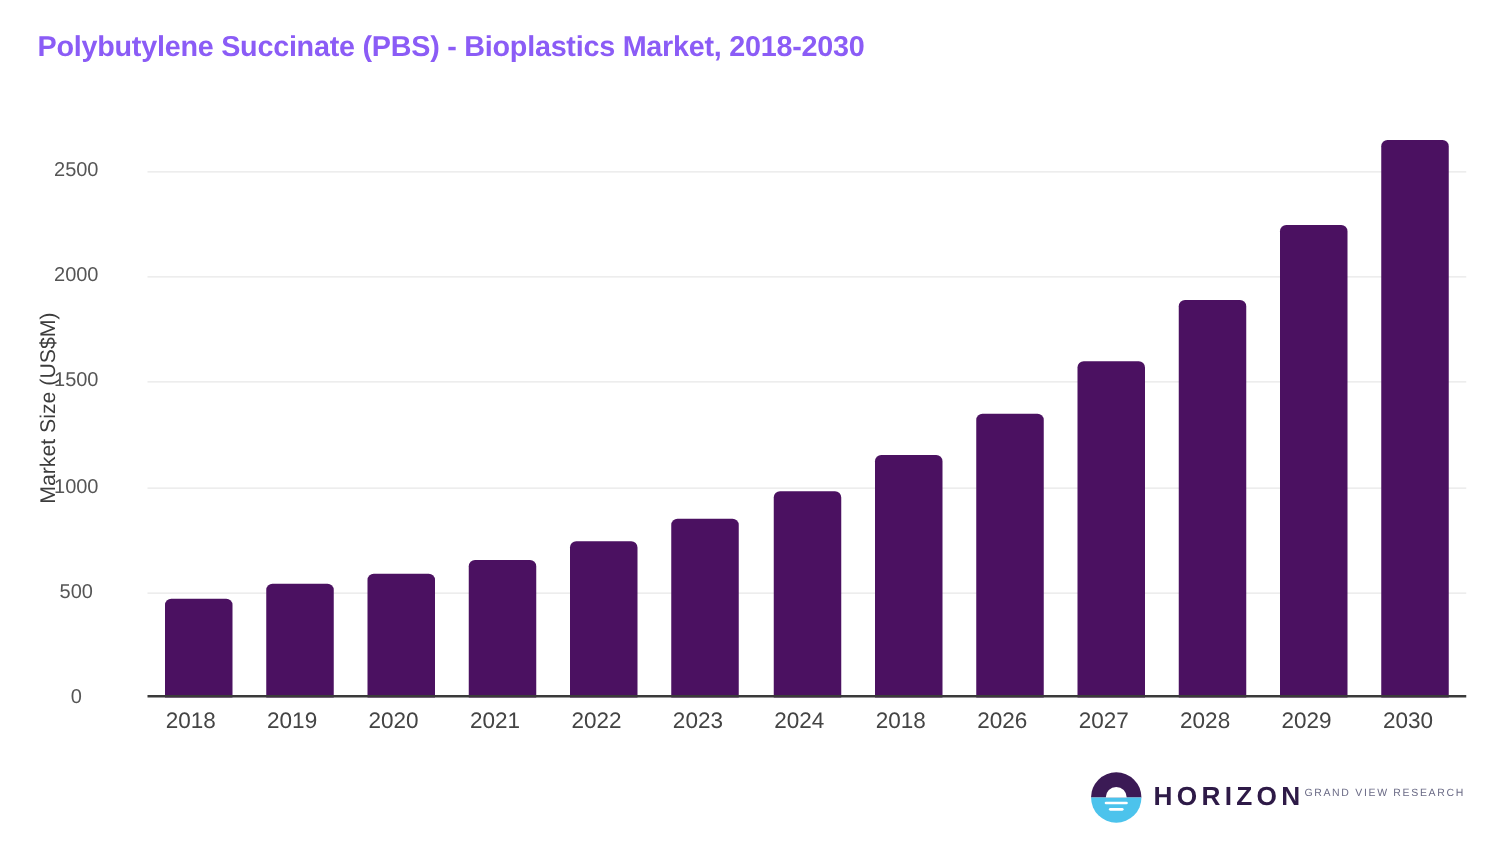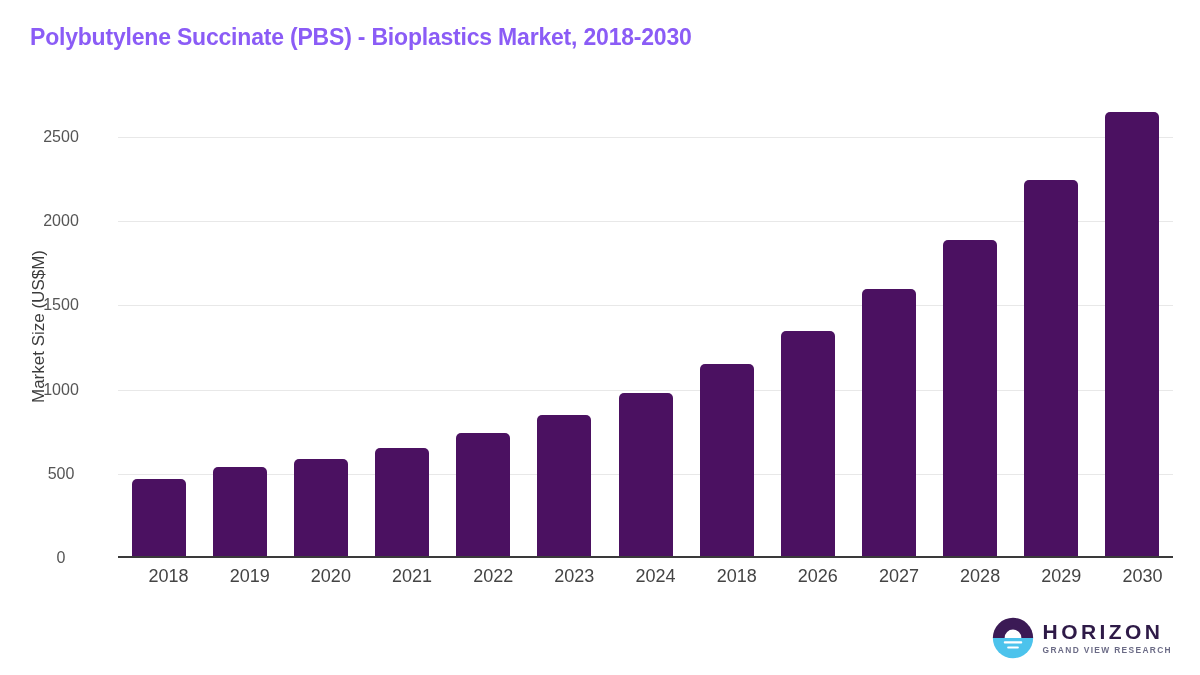--- a/index.html
+++ b/index.html
@@ -92,25 +92,25 @@
     align-items: flex-end;
     justify-content: center;
   }
   .bar {
     width: 54px;
     background: #4b1161;
     border-radius: 5px 5px 0 0;
   }
   #x-labels {
     position: absolute;
-    left: 128px;
+    left: 112px;
     top: 566px;
     width: 1055px;
     display: flex;
-    justify-content: center;
+    justify-content: flex-end;
   }
   .xtick-label {
     flex: 1 1 0;
     text-align: center;
     font-size: 18px;
     color: #444444;
   }
   
   #footer-url {
     position: absolute;
@@ -129,33 +129,33 @@
     align-items: center;
     gap: 9px;
   }
   #logo-mark {
     width: 42px;
     height: 42px;
     flex: 0 0 42px;
   }
   #logo-text {
     display: flex;
-    flex-direction: column;
+    flex-direction: row;
     justify-content: center;
   }
   #logo-name {
     font-size: 21px;
     font-weight: bold;
     letter-spacing: 3.4px;
     color: #2e1a47;
     line-height: 1.05;
   }
   #logo-tagline {
     font-size: 8.4px;
-    font-weight: bold;
+    font-weight: normal;
     letter-spacing: 1.35px;
     color: #6b6b86;
     line-height: 1.2;
     margin-top: 2px;
   }
 </style>
 </head>
 <body>
 
 <div id="page">

